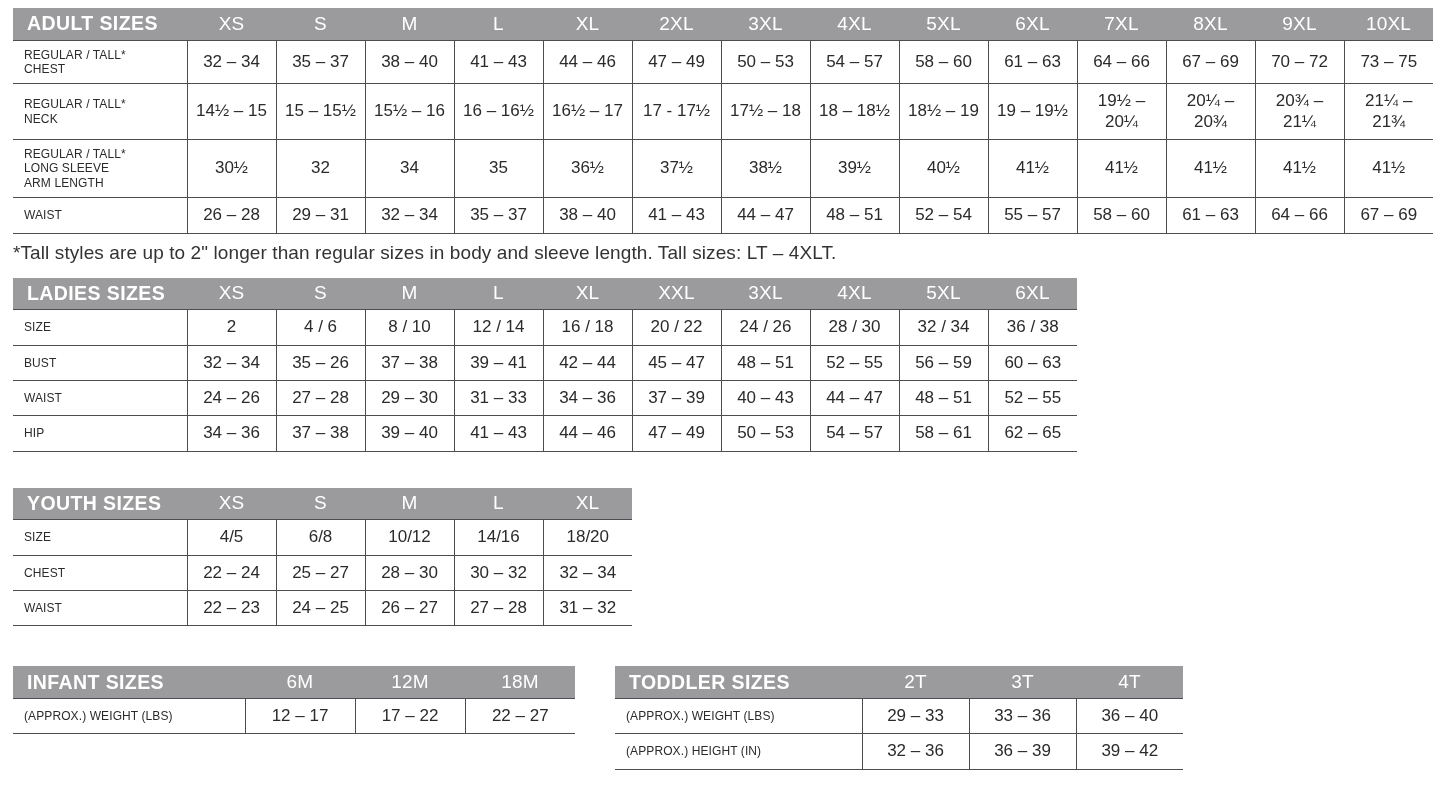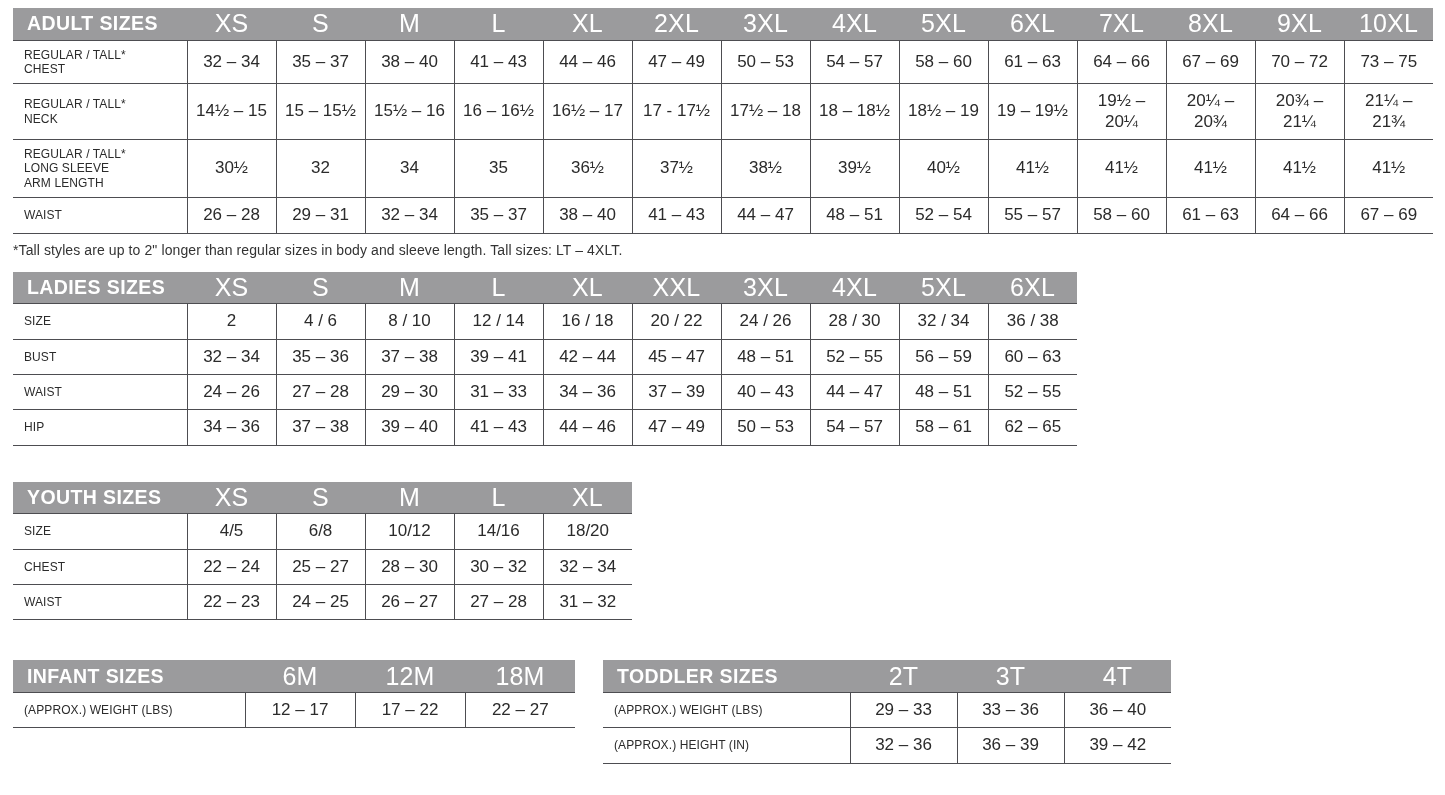--- a/index.html
+++ b/index.html
@@ -22,21 +22,21 @@
   .tbl-adult   { width: 1420px; }
   .tbl-ladies  { width: 1064px; margin-top: 14px; }
   .tbl-youth   { width: 619px;  margin-top: 36px; }
   .tbl-infant  { width: 562px; }
   .tbl-toddler { width: 568px; }
 
   thead th {
     background: var(--header-bg, #9b9b9d);
     color: var(--header-text, #ffffff);
     font-weight: normal;
-    font-size: 25px;
+    font-size: 19px;
     height: 32px;
     padding: 0 2px;
     text-align: center;
     letter-spacing: 0.2px;
   }
   thead th.title-cell {
     text-align: left;
     padding-left: 14px;
     font-weight: bold;
     font-size: 19.5px;
@@ -58,29 +58,29 @@
   td.row-label {
     text-align: left;
     padding-left: 11px;
     font-size: 12px;
     white-space: pre-line;
     letter-spacing: 0.1px;
   }
 
   .footnote {
     margin: 8px 0 0 0;
-    font-size: 14px;
+    font-size: 19px;
     color: #333333;
     letter-spacing: 0.1px;
   }
 
   .bottom-row {
     display: flex;
     align-items: flex-start;
-    gap: 28px;
+    gap: 40px;
     margin-top: 40px;
   }
 </style>
 </head>
 <body>
 
 <div class="page">
 
   <table class="tbl-adult">
       <thead>
@@ -206,21 +206,21 @@
           <td>16 / 18</td>
           <td>20 / 22</td>
           <td>24 / 26</td>
           <td>28 / 30</td>
           <td>32 / 34</td>
           <td>36 / 38</td>
         </tr>
         <tr>
           <td class="row-label">BUST</td>
           <td>32 – 34</td>
-          <td>35 – 36</td>
+          <td>35 – 26</td>
           <td>37 – 38</td>
           <td>39 – 41</td>
           <td>42 – 44</td>
           <td>45 – 47</td>
           <td>48 – 51</td>
           <td>52 – 55</td>
           <td>56 – 59</td>
           <td>60 – 63</td>
         </tr>
         <tr>

